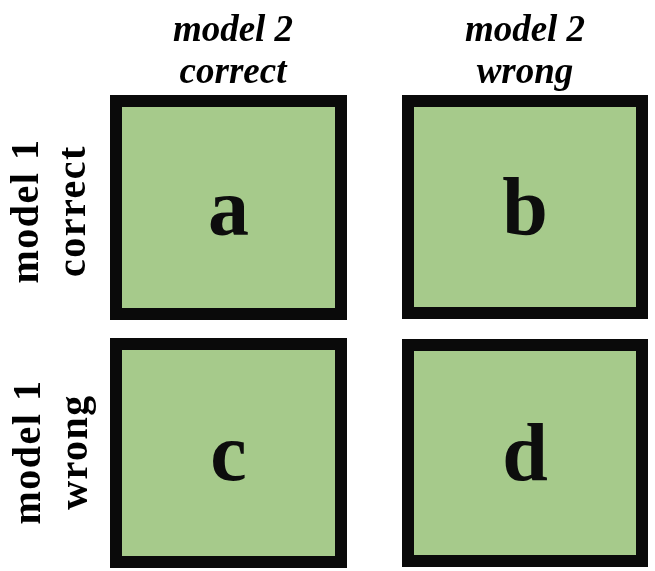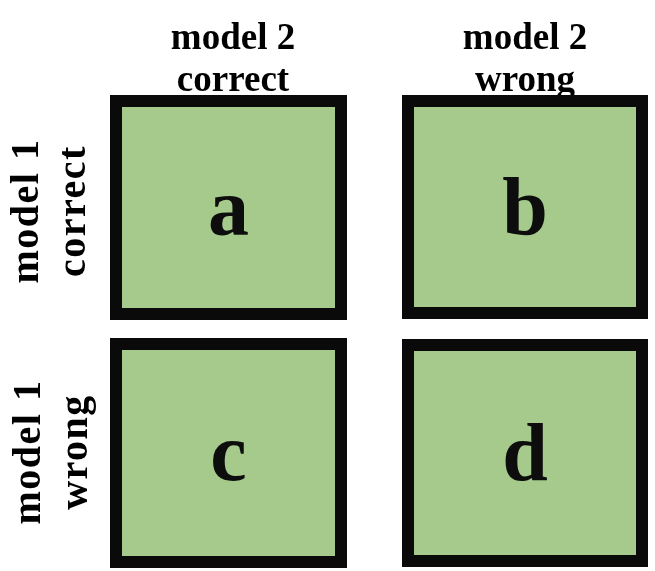--- a/index.html
+++ b/index.html
@@ -12,27 +12,28 @@
     height: 571px;
     background: var(--bg, #ffffff);
     overflow: hidden;
     font-family: "Liberation Serif", "DejaVu Serif", serif;
     color: var(--text, #000000);
   }
 
   
   .col-header {
     position: absolute;
-    top: 16px;
+    top: 8px;
     transform: translateX(-50%);
     text-align: center;
     font-weight: bold;
     font-size: 37px;
     line-height: 42px;
     white-space: nowrap;
+    font-style: italic;
   }
   .col-header .line { display: block; }
   .col-header.c1 { left: 233px; }
   .col-header.c2 { left: 525px; }
 
   
   .row-header {
     position: absolute;
     transform: translate(-50%, -50%) rotate(-90deg);
     text-align: center;

